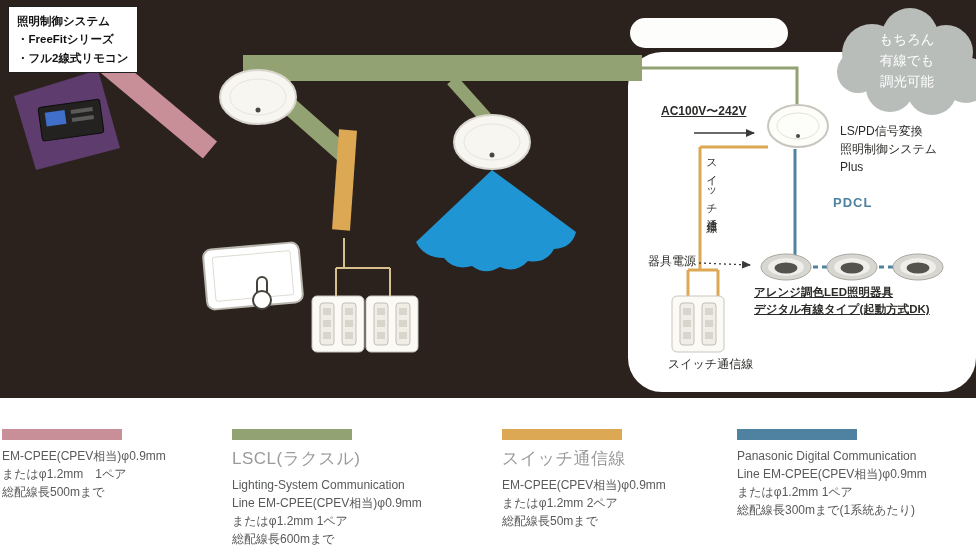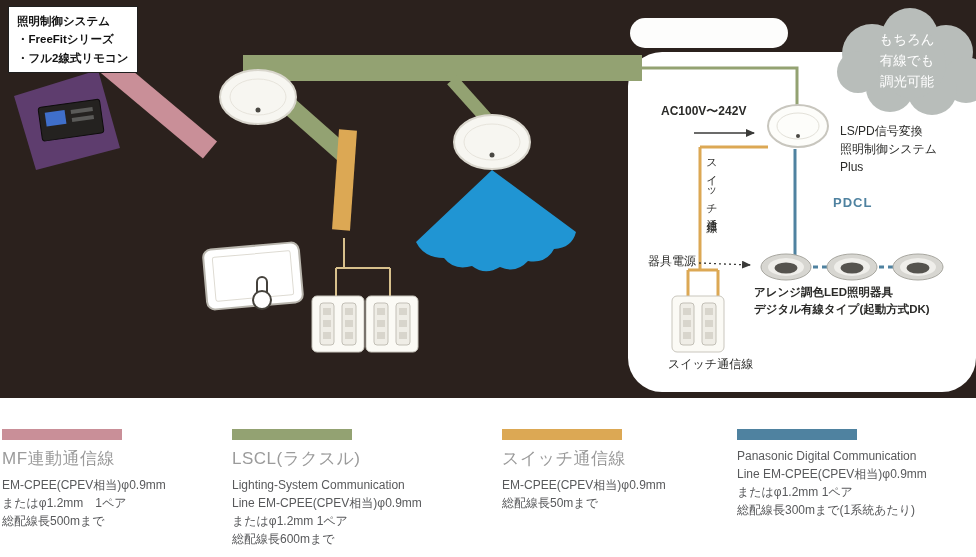--- a/index.html
+++ b/index.html
@@ -3,21 +3,21 @@
 <meta charset="utf-8">
 <style>
   html,body{margin:0;padding:0;background:#fff;}
   body{font-family:"Liberation Sans","DejaVu Sans",sans-serif;}
   .stage{position:relative;width:976px;height:555px;background:#fff;overflow:hidden;}
   .abs{position:absolute;}
   .pre{white-space:pre-line;}
   .sys-box{background:#fff;border:1px solid #1f1f1f;padding:5px 8px;font-size:11.5px;font-weight:bold;line-height:1.6;color:#111;}
   .cloud-text{width:110px;text-align:center;color:#fff;font-size:13.5px;font-weight:normal;line-height:1.55;}
   .panel-label{color:#2a2a28;font-size:12px;line-height:1.5;}
-  .bold{font-weight:bold;}
+  .bold{font-weight:bold;text-decoration:underline;}
   .vert{writing-mode:vertical-rl;letter-spacing:2px;font-size:11px;color:#2a2a28;}
   .pdcl{color:#4f82a0;font-weight:bold;font-size:13px;letter-spacing:1px;}
   .legend{position:absolute;left:0;top:398px;width:976px;height:159px;background:#fff;}
   .legend-col{position:absolute;top:31px;width:226px;}
   .swatch{width:120px;height:11px;margin-bottom:7px;}
   .legend-title{font-size:17px;color:#9b9b9b;margin-bottom:6px;letter-spacing:0.5px;}
   .legend-line{font-size:12px;color:#58595b;line-height:1.5;white-space:nowrap;}
 </style>
 </head>
 <body>
@@ -158,39 +158,39 @@
 
   <div class="abs panel-label pre bold" style="left:754px;top:284px;font-size:11.5px;line-height:1.45">アレンジ調色LED照明器具
 デジタル有線タイプ(起動方式DK)</div>
 
   <div class="abs panel-label" style="left:668px;top:355px">スイッチ通信線</div>
 
   <div class="legend">
 
     <div class="legend-col" style="left:2px">
       <div class="swatch" style="background-color: rgb(201, 143, 152);"></div>
-      <div class="legend-title">MF連動通信線</div>
       <div class="legend-line">EM-CPEE(CPEV相当)φ0.9mm</div>
       <div class="legend-line">またはφ1.2mm　1ペア</div>
       <div class="legend-line">総配線長500mまで</div>
     </div>
 
     <div class="legend-col" style="left:232px">
       <div class="swatch" style="background-color: rgb(147, 162, 114);"></div>
       <div class="legend-title">LSCL(ラクスル)</div>
       <div class="legend-line">Lighting-System Communication</div>
       <div class="legend-line">Line EM-CPEE(CPEV相当)φ0.9mm</div>
       <div class="legend-line">またはφ1.2mm 1ペア</div>
       <div class="legend-line">総配線長600mまで</div>
     </div>
 
     <div class="legend-col" style="left:502px">
       <div class="swatch" style="background-color: rgb(220, 168, 84);"></div>
       <div class="legend-title">スイッチ通信線</div>
       <div class="legend-line">EM-CPEE(CPEV相当)φ0.9mm</div>
+      <div class="legend-line">またはφ1.2mm 2ペア</div>
       <div class="legend-line">総配線長50mまで</div>
     </div>
 
     <div class="legend-col" style="left:737px">
       <div class="swatch" style="background-color: rgb(79, 130, 160);"></div>
       <div class="legend-line">Panasonic Digital Communication</div>
       <div class="legend-line">Line EM-CPEE(CPEV相当)φ0.9mm</div>
       <div class="legend-line">またはφ1.2mm 1ペア</div>
       <div class="legend-line">総配線長300mまで(1系統あたり)</div>
     </div>

